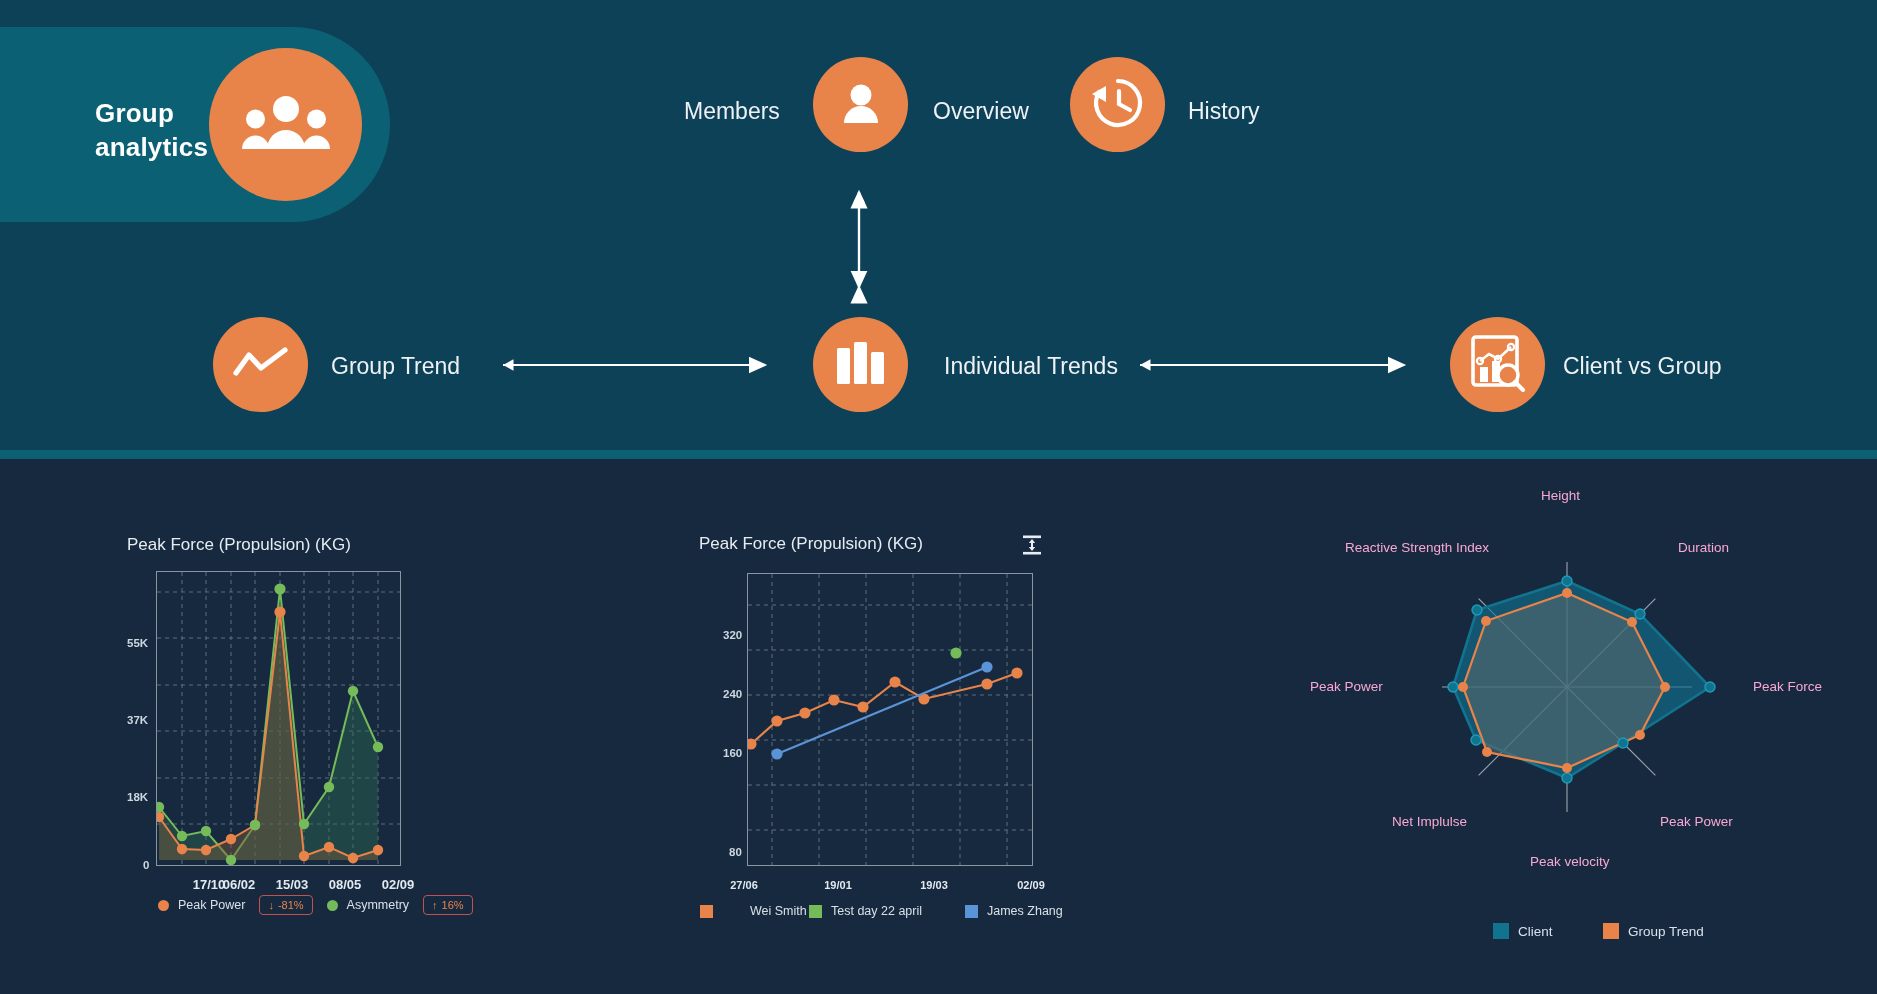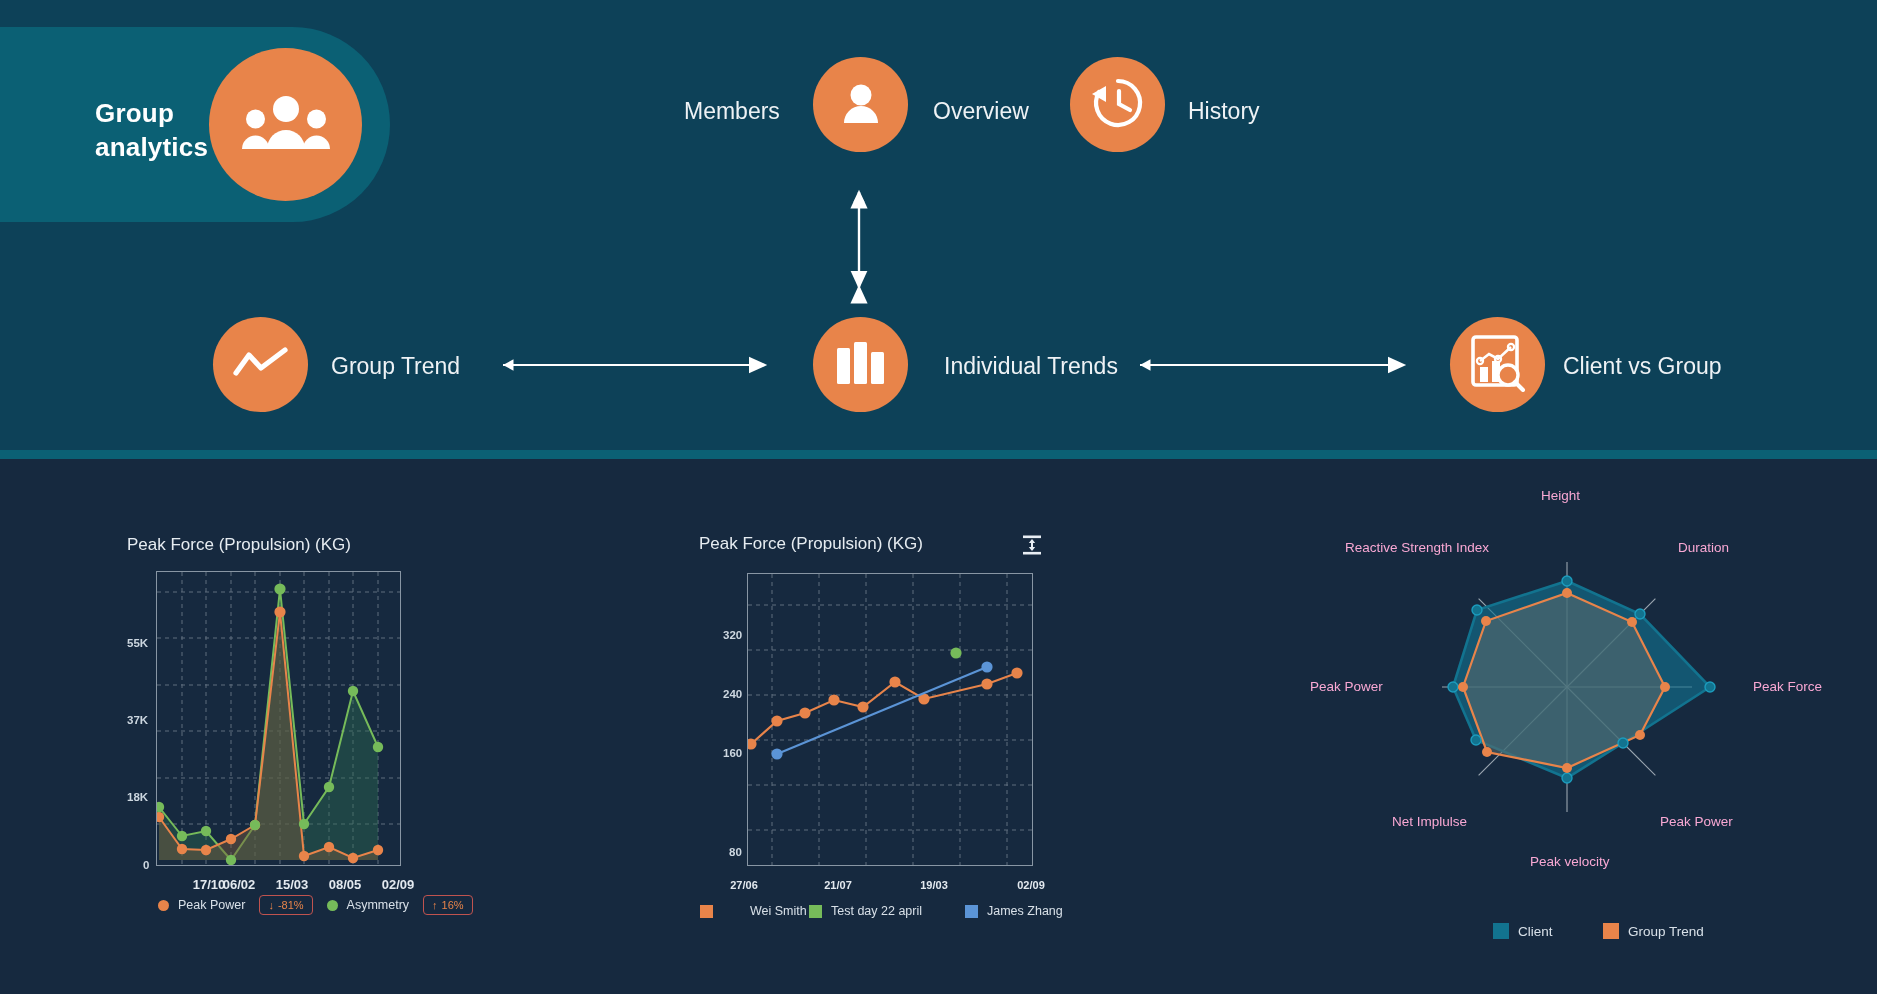--- a/index.html
+++ b/index.html
@@ -349,21 +349,21 @@
       <circle cx="208" cy="79" r="5.6" fill="#76bb5a"></circle>
     </svg>
   </div>
 
   <div class="axis-label" style="left:723px; top:629px;">320</div>
   <div class="axis-label" style="left:723px; top:688px;">240</div>
   <div class="axis-label" style="left:723px; top:747px;">160</div>
   <div class="axis-label" style="left:729px; top:806px;margin-top:40px;">80</div>
 
   <div class="xtick" style="left:744px; top:879px; font-size:11px;">27/06</div>
-  <div class="xtick" style="left:838px; top:879px; font-size:11px;">21/07</div>
+  <div class="xtick" style="left:838px; top:879px; font-size:11px;">19/01</div>
   <div class="xtick" style="left:934px; top:879px; font-size:11px;">19/03</div>
   <div class="xtick" style="left:1031px; top:879px; font-size:11px;">02/09</div>
 
   <div class="legend-row" style="left:700px; top:904px; gap:0;">
     <div class="legend-item" style="width:109px;gap:28px;">
       <span class="legend-sq" style="background:#e8844a"></span>
       <span class="legend-text">Wei Smith</span>
     </div>
     <div class="legend-item" style="width:156px;text-align:center;">
       <span class="legend-sq" style="background:#76bb5a"></span>

